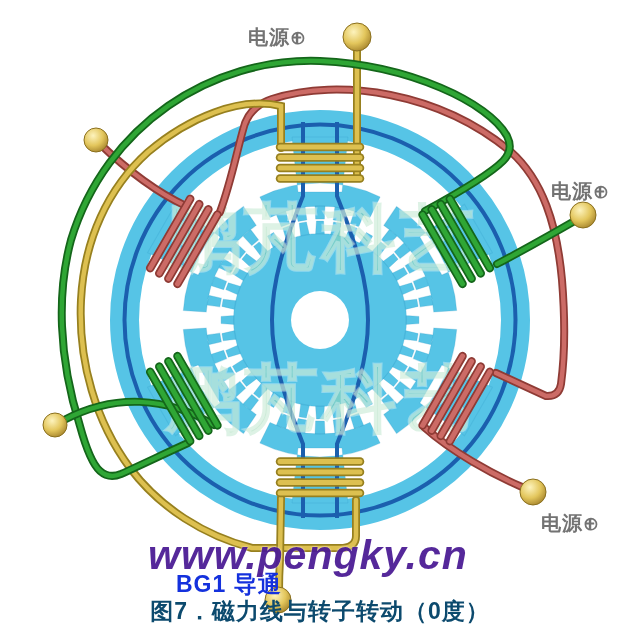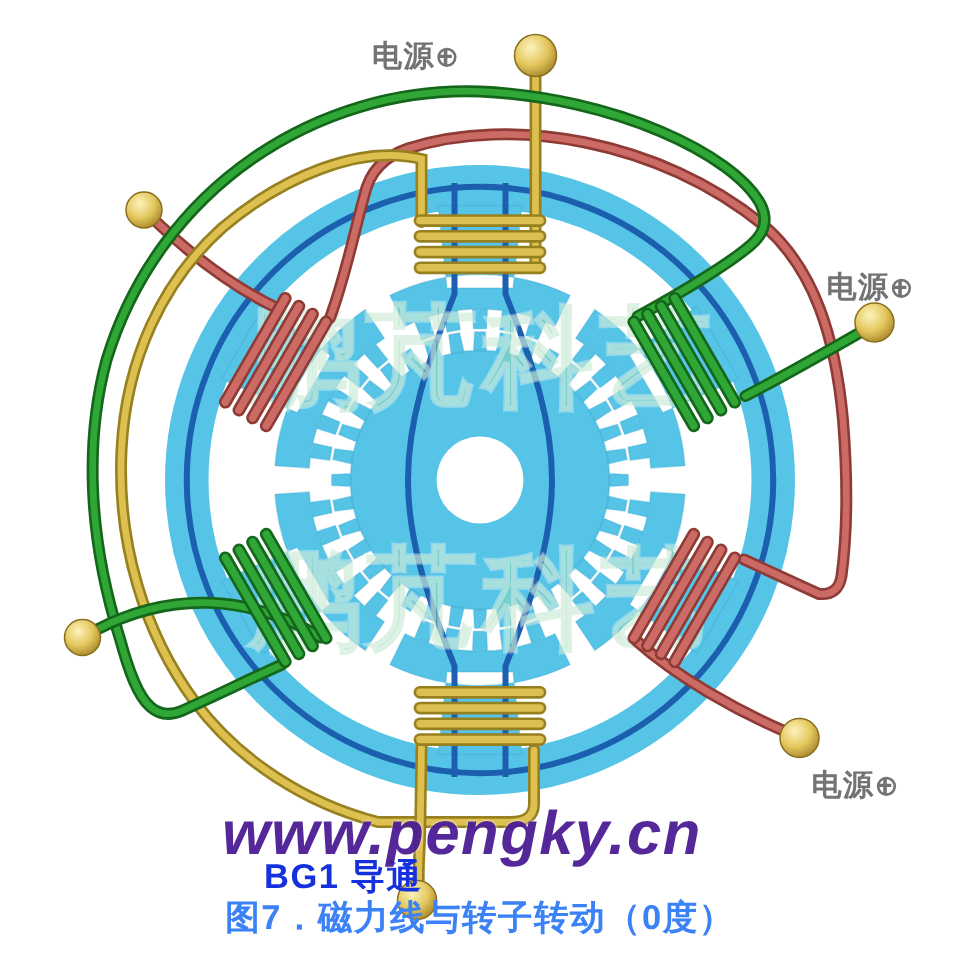--- a/index.html
+++ b/index.html
@@ -7,21 +7,21 @@
          font-family:"Liberation Sans", sans-serif;}
   .stage svg{position:absolute;left:0;top:0;}
   .lbl{position:absolute;white-space:nowrap;}
   .power{color:#737373;font-size:20px;font-weight:700;letter-spacing:1px;}
   .power-top{left:248px;top:24px;}
   .power-right{left:551px;top:178px;}
   .power-br{left:541px;top:510px;}
   .bg1{left:176px;top:569px;color:#1431dd;font-size:23px;font-weight:600;letter-spacing:1px;}
   .site{left:148px;top:532px;color:#4c1d95;font-size:41px;font-weight:800;font-style:italic;
         letter-spacing:1px;opacity:.95;text-shadow:0 0 2px #ffffff;}
-  .caption{left:0;top:596px;width:640px;text-align:center;color:#3b82f6;
+  .caption{left:0;top:596px;width:640px;text-align:center;color:#0c4a6e;
            font-size:23px;font-weight:700;letter-spacing:1px;}
   .wm{font-size:74px;font-weight:700;letter-spacing:4px;
       font-family:"Liberation Sans", sans-serif;}
 </style>
 </head>
 <body>
 
 <div class="stage">
   <svg id="motor" width="640" height="640" viewBox="0 0 640 640">
     <defs>

